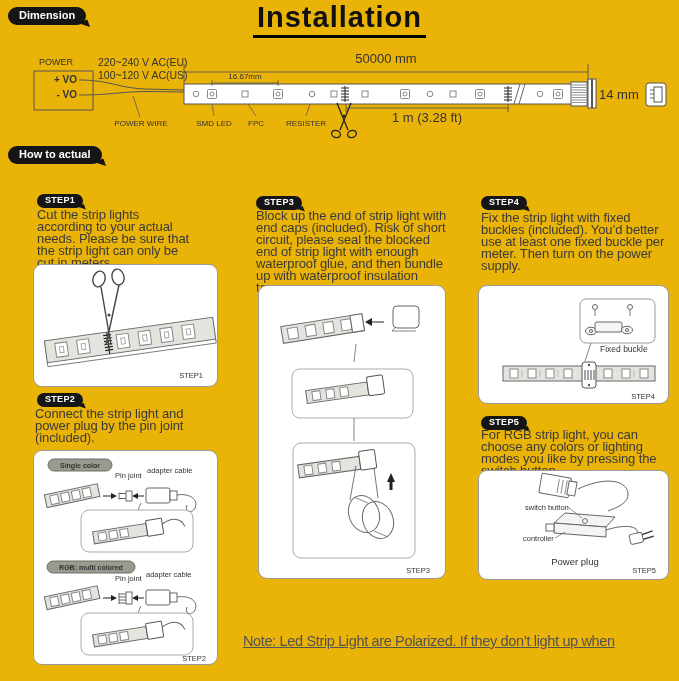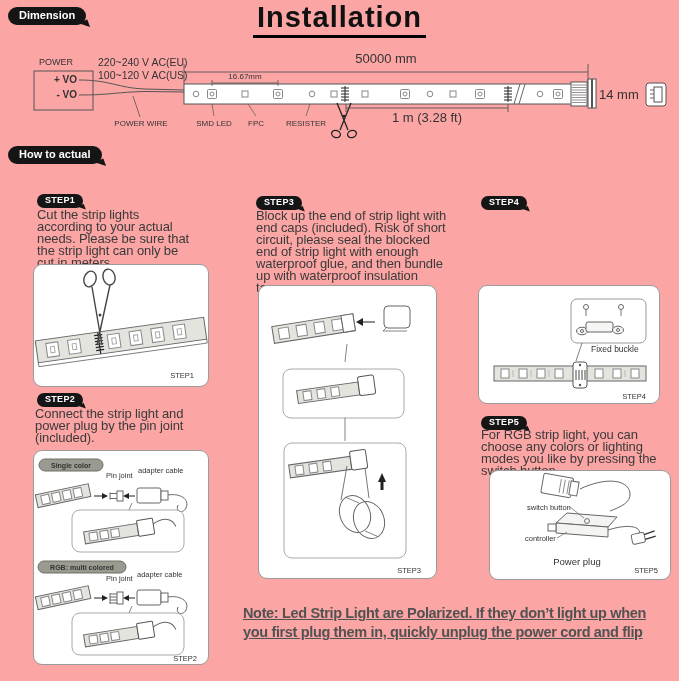--- a/index.html
+++ b/index.html
@@ -1,36 +1,36 @@
 <!DOCTYPE html>
 <html><head>
 <meta charset="utf-8">
 <style>
   html,body{margin:0;padding:0;background:#fff;}
-  #page{position:relative;width:679px;height:681px;background:#fca5a5;overflow:hidden;
+  #page{position:relative;width:679px;height:681px;background:#eab308;overflow:hidden;
         font-family:"Liberation Sans",sans-serif;color:#333;}
   .bubble{position:absolute;background:#151515;color:#fff;font-weight:bold;
           border-radius:10px;padding:3px 11px 4px;font-size:11px;line-height:1;}
   .bubble::after{content:"";position:absolute;right:-3px;bottom:-4px;width:0;height:0;
           border-style:solid;border-width:8px 0 0 10px;border-color:transparent;
           border-top-color:#151515;transform:rotate(-20deg);}
   .step-badge{position:absolute;background:#151515;color:#fff;font-weight:bold;
           border-radius:8px;padding:2px 8px 3px;font-size:9px;line-height:1;letter-spacing:.3px;}
   .step-badge::after{content:"";position:absolute;right:-2px;bottom:-3px;width:0;height:0;
           border-style:solid;border-width:6px 0 0 7px;border-color:transparent;
           border-top-color:#151515;transform:rotate(-20deg);}
   #title{position:absolute;top:1px;left:0;width:100%;text-align:center;}
   #title span{display:inline-block;font-size:29px;font-weight:bold;letter-spacing:1px;
           border-bottom:3px solid #000;padding:0 4px 1px;color:#111;}
   .step-text{position:absolute;font-size:13px;line-height:12px;color:#3a3a3a;letter-spacing:-.1px;}
-  .fig{position:absolute;border:1.2px solid #9a9a9a;border-radius:9px;background:#fff;}
+  .fig{position:absolute;border:1.2px solid #9a9a9a;border-radius:9px;background:#fff;padding-left:9px;}
   .fig svg{display:block;}
   svg text{font-family:"Liberation Sans",sans-serif;fill:#333;}
-  .note{position:absolute;left:243px;top:604px;width:436px;color:#525252;
-        font-weight:bold;font-size:14.5px;line-height:19px;letter-spacing:-.35px;}
+  .note{position:absolute;left:243px;top:632px;width:436px;color:#525252;
+        font-weight:normal;font-size:14.5px;line-height:19px;letter-spacing:-.35px;}
   .note div{text-decoration:underline;white-space:nowrap;}
 </style>
 </head>
 <body>
 
 <div id="page">
 
   <div class="bubble" style="left:8px;top:7px;">Dimension</div>
   <div id="title">
     <span>Installation</span>
@@ -305,20 +305,21 @@
         <g>
           <polygon points="119,196 127,196 123,187" fill="#222" stroke="none"></polygon>
           <rect x="121.5" y="196" width="3" height="8" fill="#222" stroke="none"></rect>
         </g>
       </g>
       <text x="162" y="287" font-size="7.5" text-anchor="end" fill="#555">STEP3</text>
     </svg>
   </div>
 
   <div class="step-badge" style="left:481px;top:196px;">STEP4</div>
+  <div class="step-text" style="left:481px;top:212px;width:192px;">Fix the strip light with fixed buckles (included). You’d better use at least one fixed buckle per meter. Then turn on the power supply.</div>
 
   <div class="fig" style="left:478px;top:285px;width:180px;height:117px;">
     <svg width="180" height="117" viewBox="0 0 180 117">
       <g stroke="#666" fill="none" stroke-width="1">
         <rect x="92" y="13" width="75" height="44" rx="6" stroke="#999"></rect>
         <g>
           <circle cx="107" cy="21" r="2.5"></circle>
             <path d="M107,24 V30" stroke-width="0.9"></path>
           <circle cx="142" cy="21" r="2.5"></circle>
             <path d="M142,24 V30" stroke-width="0.9"></path>
@@ -352,21 +353,21 @@
         </g>
       </g>
       <text x="112" y="66" font-size="8.5">Fixed buckle</text>
       <text x="167" y="113" font-size="7.5" text-anchor="end" fill="#555">STEP4</text>
     </svg>
   </div>
 
   <div class="step-badge" style="left:481px;top:416px;">STEP5</div>
   <div class="step-text" style="left:481px;top:429px;width:192px;">For RGB strip light, you can choose any colors or lighting modes you like by pressing the switch button.</div>
 
-  <div class="fig" style="left:478px;top:470px;width:180px;height:108px;margin-left:11px;">
+  <div class="fig" style="left:478px;top:470px;width:180px;height:108px;">
     <svg width="180" height="108" viewBox="0 0 180 108">
       <g stroke="#666" fill="none" stroke-width="1">
         <g transform="rotate(10 70 16)">
           <rect x="52" y="5" width="30" height="20" rx="2" fill="#fff"></rect>
           <rect x="80" y="8" width="8" height="14" fill="#fff"></rect>
           <path d="M70,8 V22 M74,8 V22 M78,8 V22" stroke-width="0.7"></path>
         </g>
         <path d="M90,18 C115,6 138,8 140,22 C141,32 130,36 120,40"></path>
         <g fill="#f4f4f2">
           <path d="M66,52 L77,42 L127,46 L118,56 Z"></path>
@@ -384,16 +385,15 @@
       </g>
       <text x="37" y="39" font-size="7.5">switch button</text>
       <text x="35" y="70" font-size="7.5">controller</text>
       <text x="87" y="94" font-size="9.5" text-anchor="middle">Power plug</text>
       <text x="168" y="102" font-size="7.5" text-anchor="end" fill="#555">STEP5</text>
     </svg>
   </div>
 
   <div class="note">
     <div>Note: Led Strip Light are Polarized. If they don’t light up when</div>
-    <div>you first plug them in, quickly unplug the power cord and flip</div>
   </div>
 
 </div>
 
 </body></html>

